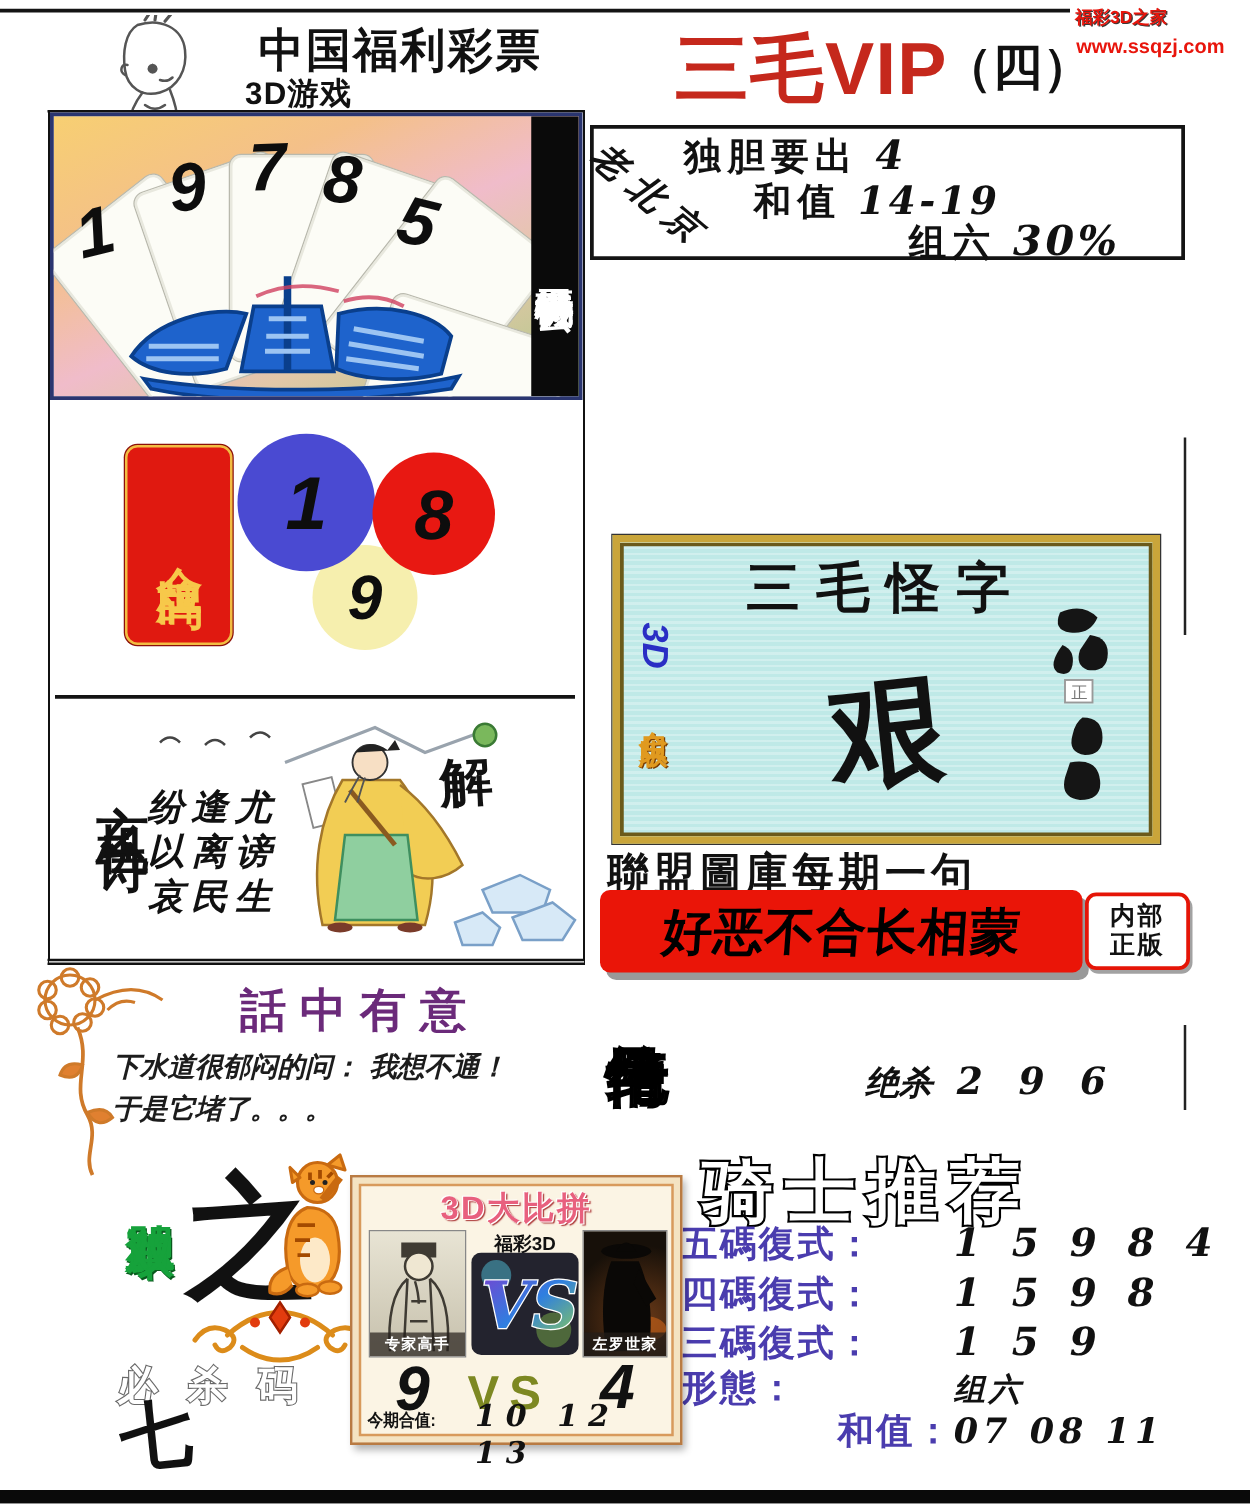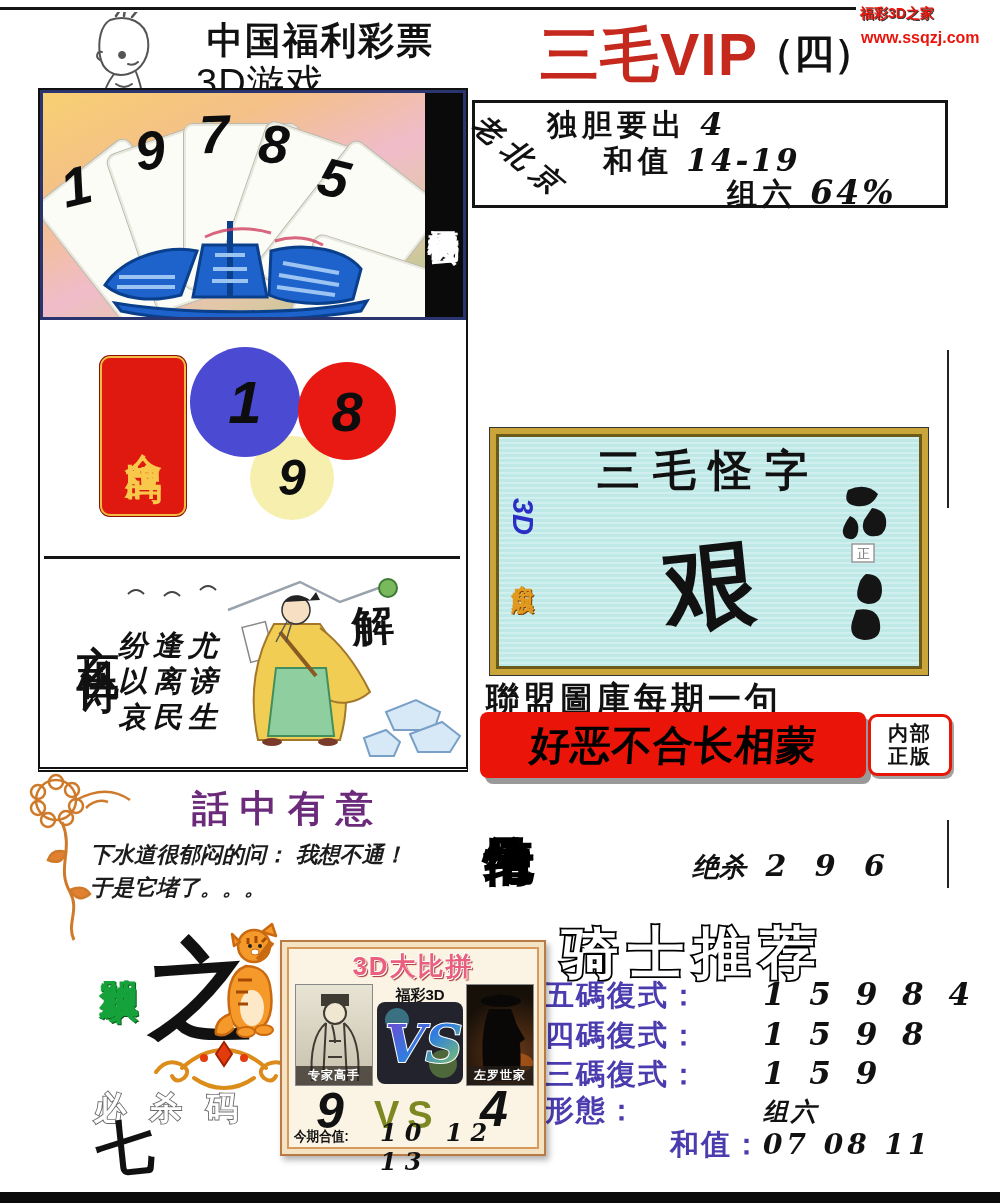--- a/index.html
+++ b/index.html
@@ -4,21 +4,21 @@
 <style>
   html,body{margin:0;padding:0;background:#e9e9e9;}
   #page{position:relative;width:1000px;height:1203px;background:#fff;overflow:hidden;
         font-family:"Liberation Sans","DejaVu Sans",sans-serif;color:#111;}
   .abs{position:absolute;}
   .vtext{writing-mode:vertical-rl;text-orientation:upright;}
   .serif{font-family:"DejaVu Serif","Liberation Serif",serif;}
   
   .top-rule{left:0;top:7px;width:856px;height:3px;background:#141414;}
   .org1{left:207px;top:16px;font-size:37px;font-weight:900;letter-spacing:2px;transform:scaleX(.97);transform-origin:left;}
-  .org2{left:196px;top:58px;font-size:38px;font-weight:400;letter-spacing:1px;}
+  .org2{left:196px;top:58px;font-size:25px;font-weight:700;letter-spacing:1px;}
   .main-title{left:540px;top:16px;font-size:59px;font-weight:900;letter-spacing:1px;}
   .issue{left:754px;top:26px;font-size:40px;font-weight:700;color:#111;}
   .brand-name{left:860px;top:5px;font-size:14px;font-weight:900;text-shadow:1px 1px 0 #3a3a3a;}
   .brand-url{left:861px;top:29px;font-size:16px;font-weight:800;}
   
   .left-box{left:38px;top:88px;width:430px;height:684px;border:2px solid #111;border-bottom:5px double #111;box-sizing:border-box;background:#fff;}
   .card-area{left:0;top:0;width:426px;height:230px;border:3px solid #2a3570;box-sizing:border-box;
      background:linear-gradient(155deg,#f7cf72 0%,#f4c089 28%,#f0bcca 52%,#e3c7a8 70%,#a6c985 100%);overflow:hidden;}
   .card{position:absolute;background:#fcfcf6;border:1px solid #b9b9ad;border-radius:10px;box-shadow:inset 0 0 0 2px #e8e8de;}
   .fan-num{position:absolute;font-style:italic;font-weight:900;font-size:54px;color:#0d0d0d;}
@@ -217,21 +217,21 @@
     <div class="rt-l" style="left:72px;top:2px;">
       <span>独胆要出</span>
       <span class="rt-v serif" style="font-size:32px;">4</span>
     </div>
     <div class="rt-l" style="left:128px;top:38px;">
       <span>和值</span>
       <span class="rt-v serif" style="font-size:31px;">14-19</span>
     </div>
     <div class="rt-l" style="left:252px;top:70px;">
       <span>组六</span>
-      <span class="rt-v serif" style="font-size:33px;">64%</span>
+      <span class="rt-v serif" style="font-size:33px;">30%</span>
     </div>
   </div>
 
   <div class="abs strange-box">
     <div class="abs strange-title">三毛怪字</div>
     <div class="abs strange-mark">3D</div>
     <div class="abs strange-char serif">艰</div>
     <div class="abs strange-ed vtext">金贝版</div>
     <svg class="abs" style="right:26px;top:48px;width:58px;height:168px;" viewBox="0 0 58 168">
       <g fill="#151515">

